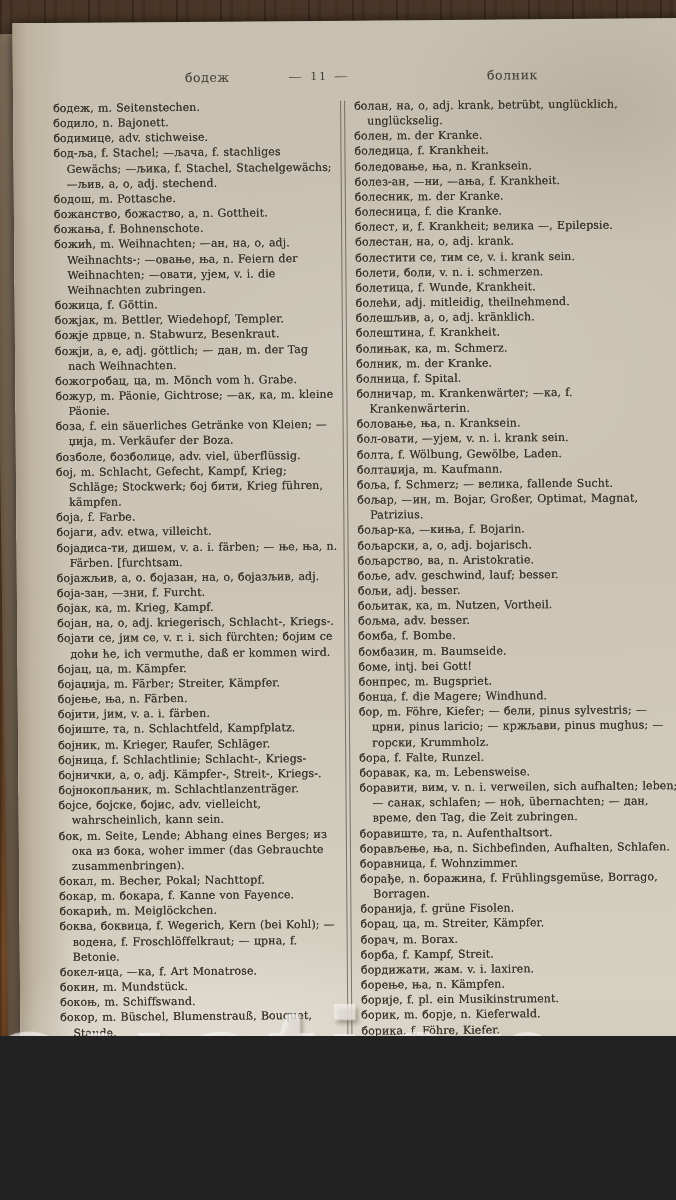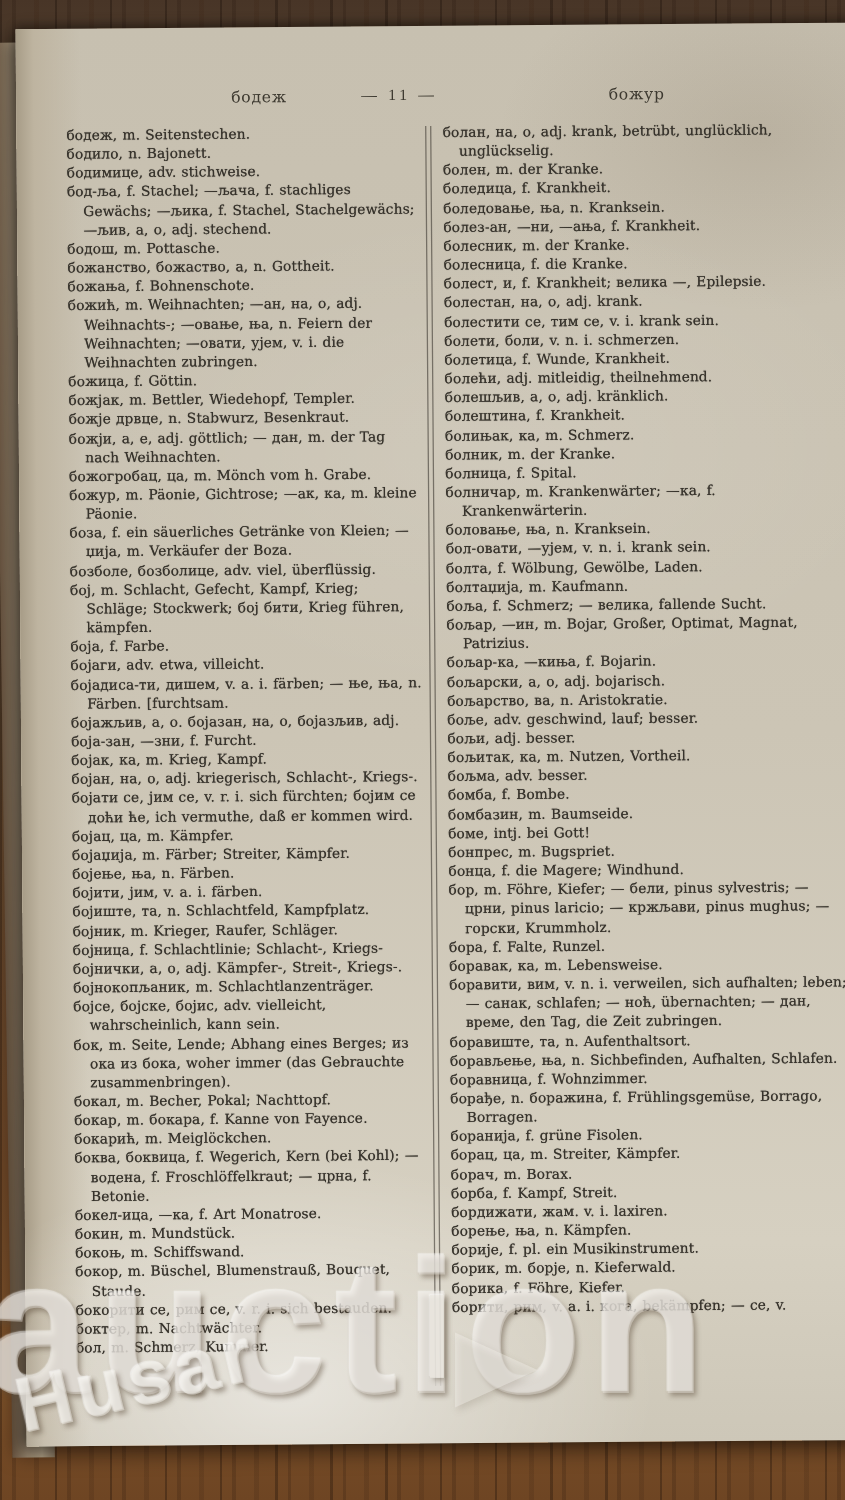--- a/index.html
+++ b/index.html
@@ -1,17 +1,17 @@
 <!DOCTYPE html>
 <html><head>
 <meta charset="utf-8">
 <style>
   html,body{margin:0;padding:0;background:#222;}
   .photo{
-    position:relative;width:676px;height:1200px;overflow:hidden;
+    position:relative;width:676px;height:1036px;overflow:hidden;
     font-family:"DejaVu Serif","Liberation Serif",serif;
     background:
       repeating-linear-gradient(90deg, rgba(20,10,5,0.30) 0 2px, rgba(0,0,0,0) 2px 10px, rgba(30,15,8,0.18) 10px 13px, rgba(0,0,0,0) 13px 27px, rgba(60,35,18,0.20) 27px 31px, rgba(0,0,0,0) 31px 44px),
       linear-gradient(180deg,#483527 0%,#52402e 6%,#5a442e 45%,#6b4526 78%,#7b5029 92%,#6e4523 100%);
   }
   
   .under-page{
     position:absolute;left:2px;top:34px;width:34px;height:1132px;
     background:linear-gradient(90deg,#6d5843 0%,#a6947a 35%,#b9aa8f 70%,#8d7d66 100%);
     transform:rotate(-0.8deg);
@@ -62,21 +62,21 @@
 
 <div class="photo">
 
   <div class="under-page"></div>
 
   <div class="page">
 
     <div class="running-head">
       <span class="hw-left">бодеж</span>
       <span class="hw-center">—  11  —</span>
-      <span class="hw-right">божур</span>
+      <span class="hw-right">болник</span>
     </div>
 
     <div class="columns">
       <div class="col col-left">
           <div class="entry">бодеж, m. Seitenstechen.</div>
           <div class="entry">бодило, n. Bajonett.</div>
           <div class="entry">бодимице, adv. stichweise.</div>
           <div class="entry">бод-ља, f. Stachel; —љача, f. stachliges Gewächs; —љика, f. Stachel, Stachelgewächs; —љив, а, о, adj. stechend.</div>
           <div class="entry">бодош, m. Pottasche.</div>
           <div class="entry">божанство, божаство, а, n. Gottheit.</div>

